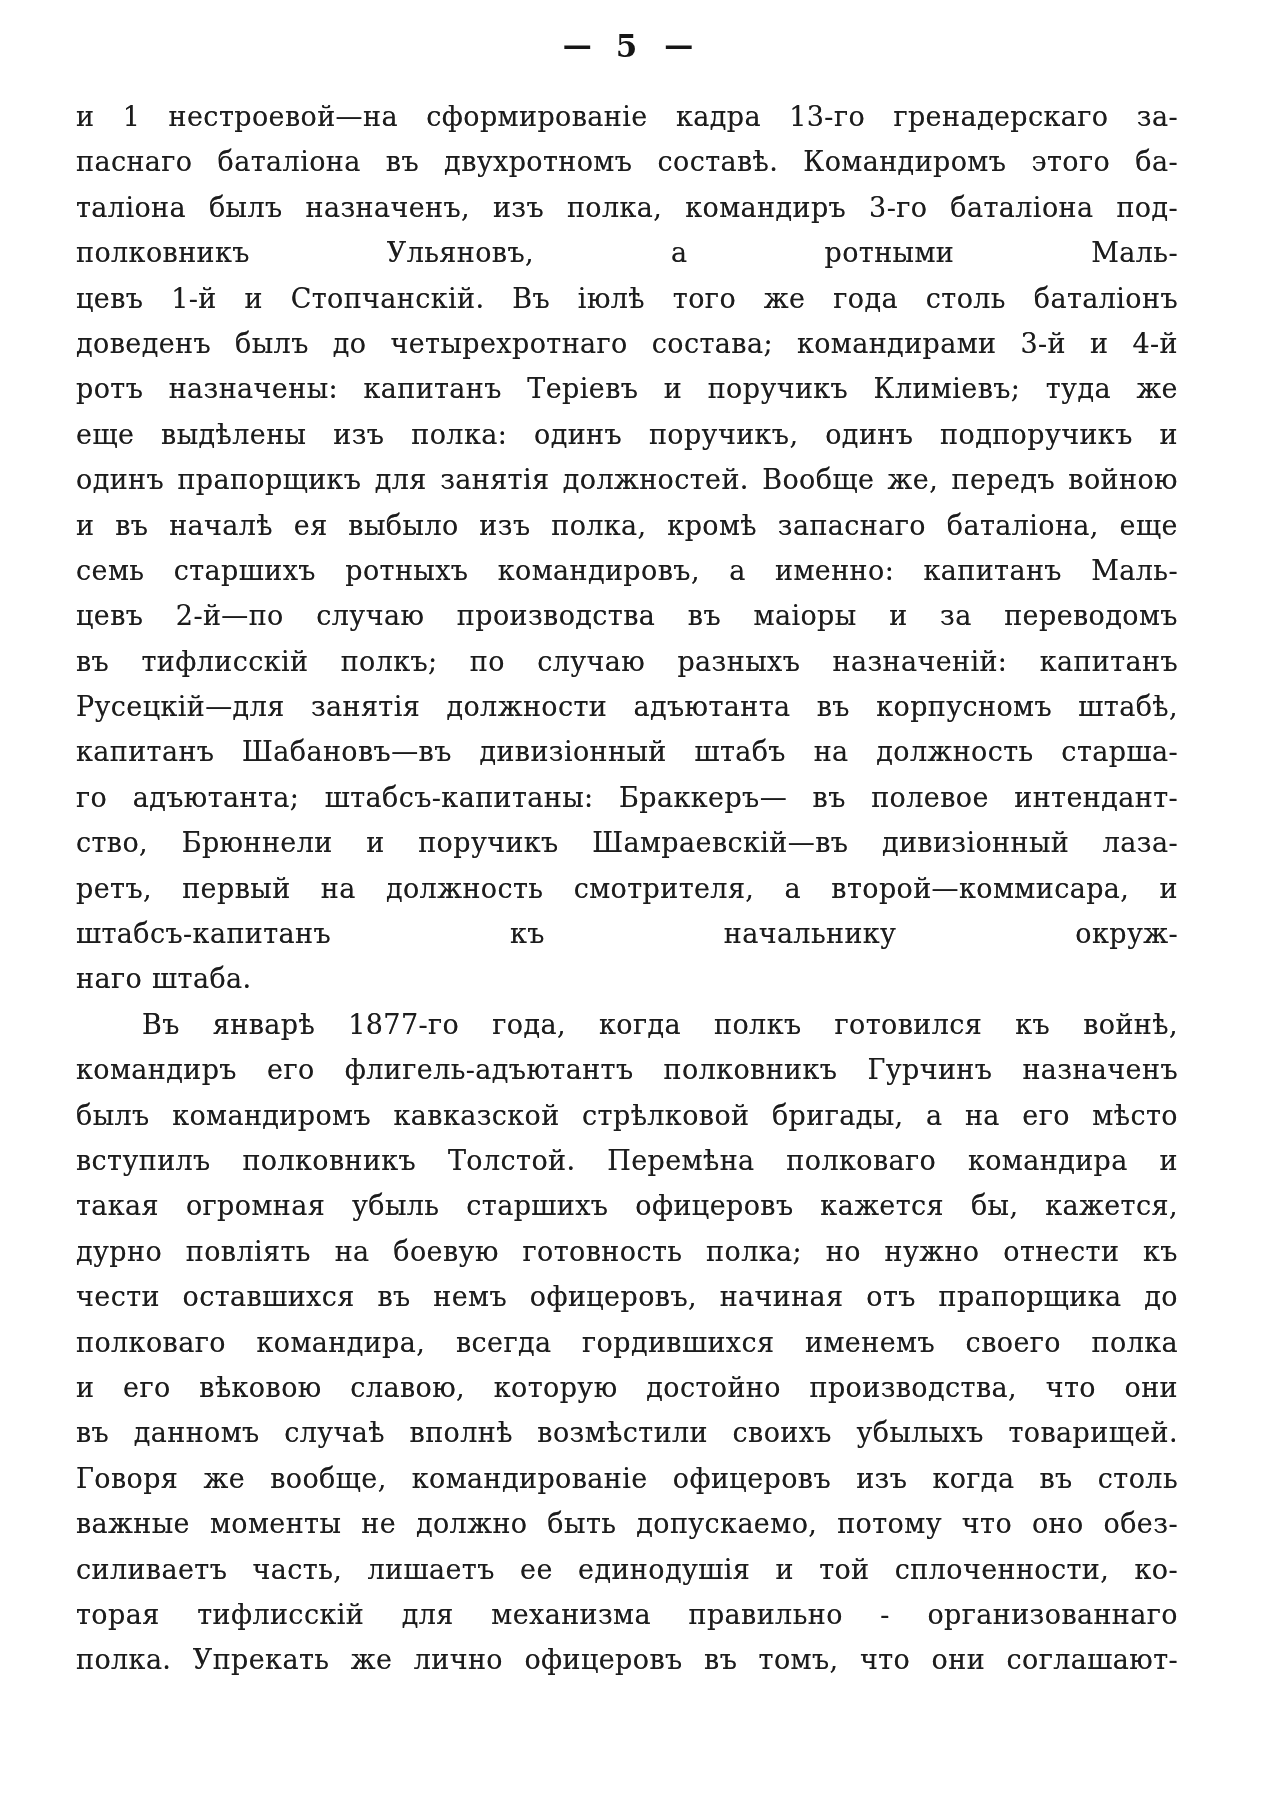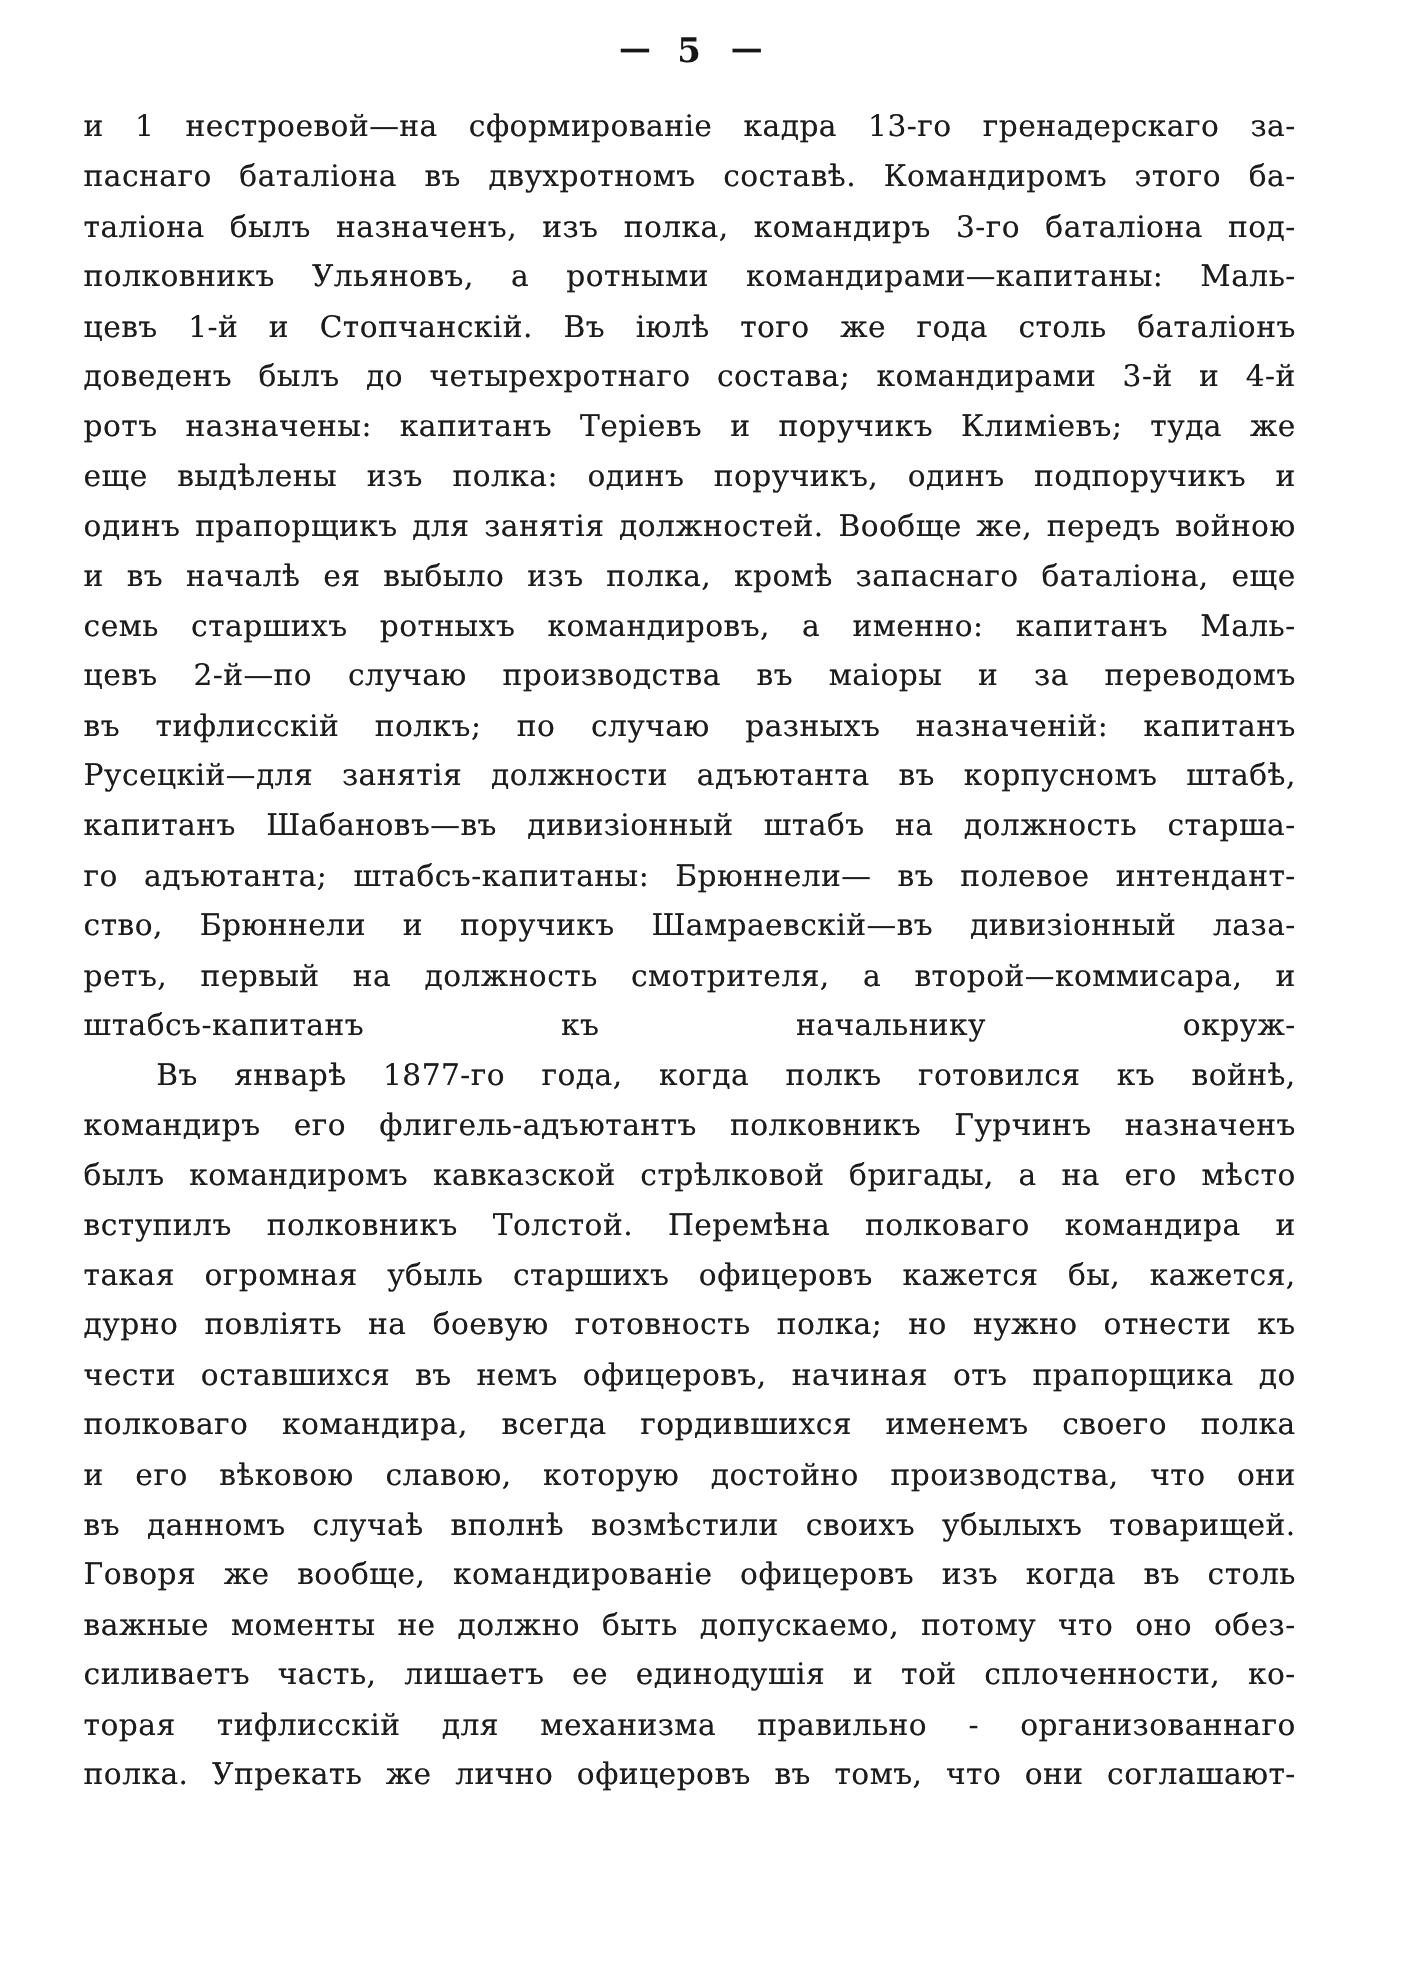--- a/index.html
+++ b/index.html
@@ -93,21 +93,20 @@
         <span class="w">командиръ</span>
         <span class="w">3-го</span>
         <span class="w">баталіона</span>
         <span class="w">под-</span>
       </div>
       <div class="line">
         <span class="w">полковникъ</span>
         <span class="w">Ульяновъ,</span>
         <span class="w">а</span>
         <span class="w">ротными</span>
-        <span class="w">командирами—капитаны:</span>
         <span class="w">Маль-</span>
       </div>
       <div class="line">
         <span class="w">цевъ</span>
         <span class="w">1-й</span>
         <span class="w">и</span>
         <span class="w">Стопчанскій.</span>
         <span class="w">Въ</span>
         <span class="w">іюлѣ</span>
         <span class="w">того</span>
@@ -219,21 +218,21 @@
         <span class="w">дивизіонный</span>
         <span class="w">штабъ</span>
         <span class="w">на</span>
         <span class="w">должность</span>
         <span class="w">старша-</span>
       </div>
       <div class="line">
         <span class="w">го</span>
         <span class="w">адъютанта;</span>
         <span class="w">штабсъ-капитаны:</span>
-        <span class="w">Брюннели—</span>
+        <span class="w">Браккеръ—</span>
         <span class="w">въ</span>
         <span class="w">полевое</span>
         <span class="w">интендант-</span>
       </div>
       <div class="line">
         <span class="w">ство,</span>
         <span class="w">Брюннели</span>
         <span class="w">и</span>
         <span class="w">поручикъ</span>
         <span class="w">Шамраевскій—въ</span>
@@ -248,20 +247,24 @@
         <span class="w">смотрителя,</span>
         <span class="w">а</span>
         <span class="w">второй—коммисара,</span>
         <span class="w">и</span>
       </div>
       <div class="line">
         <span class="w">штабсъ-капитанъ</span>
         <span class="w">къ</span>
         <span class="w">начальнику</span>
         <span class="w">окруж-</span>
+      </div>
+      <div class="line left">
+        <span class="w">наго</span>
+        <span class="w">штаба.</span>
       </div>
       <div class="line indent">
         <span class="w">Въ</span>
         <span class="w">январѣ</span>
         <span class="w">1877-го</span>
         <span class="w">года,</span>
         <span class="w">когда</span>
         <span class="w">полкъ</span>
         <span class="w">готовился</span>
         <span class="w">къ</span>

